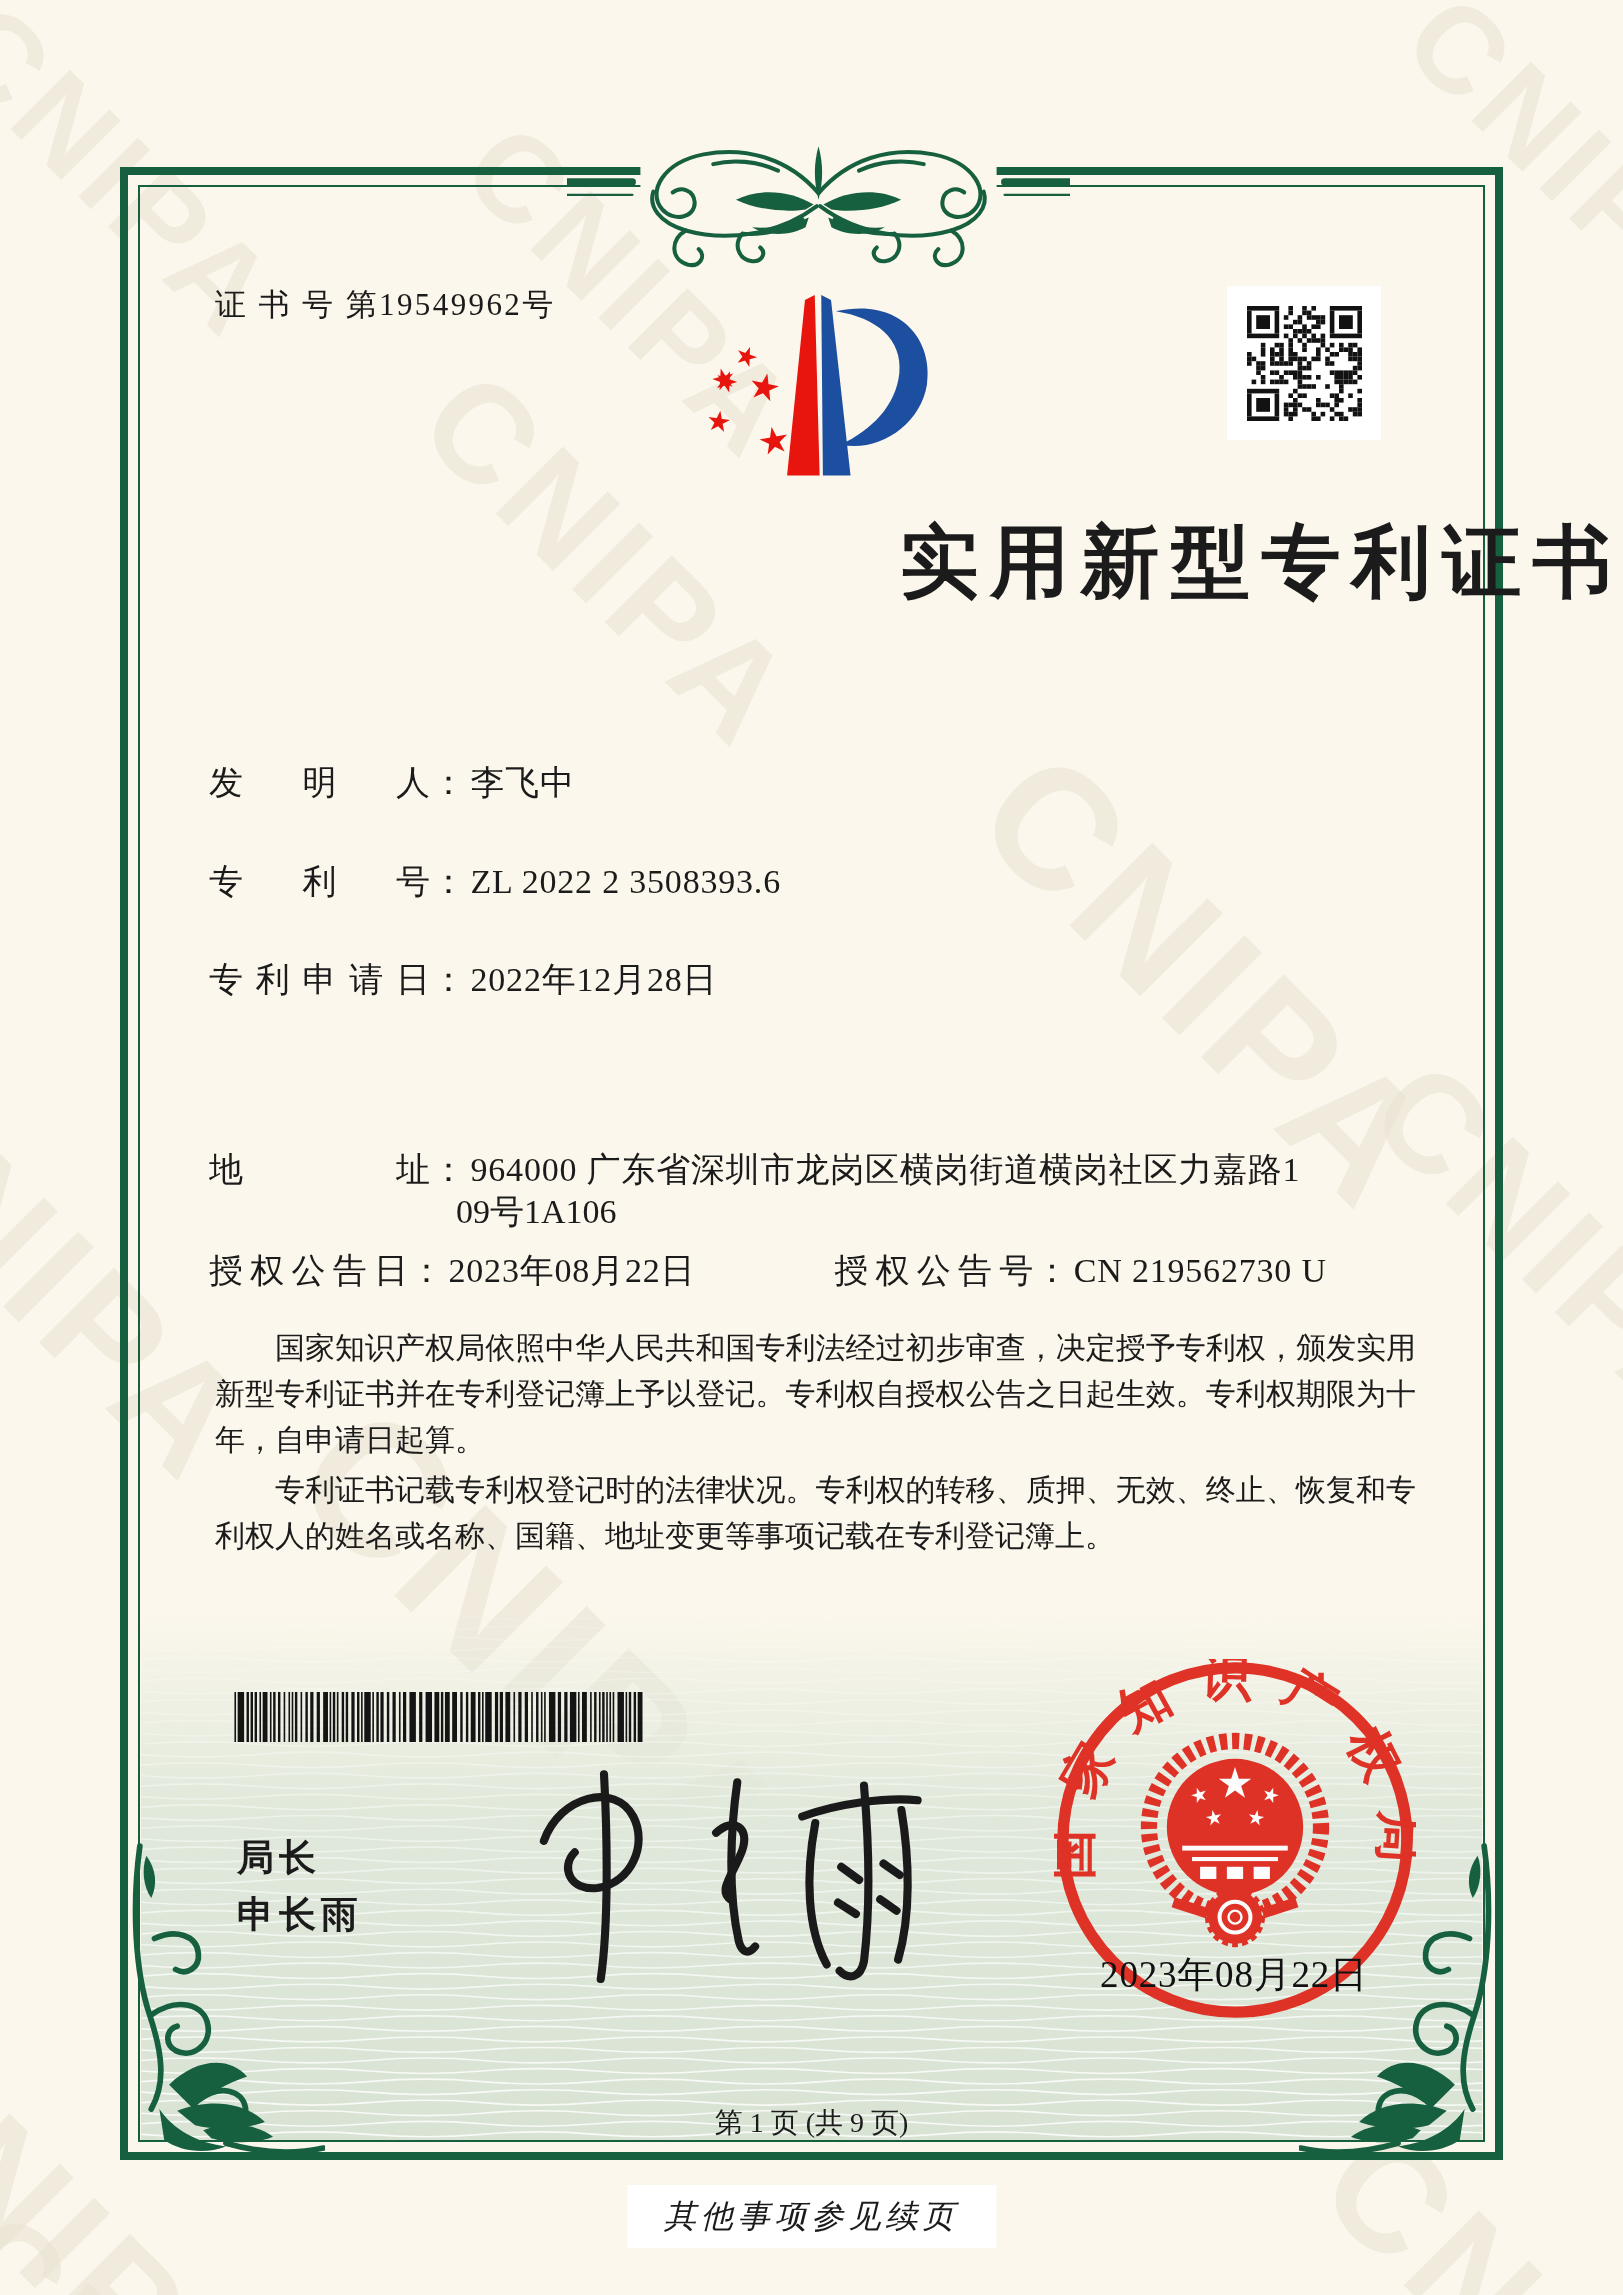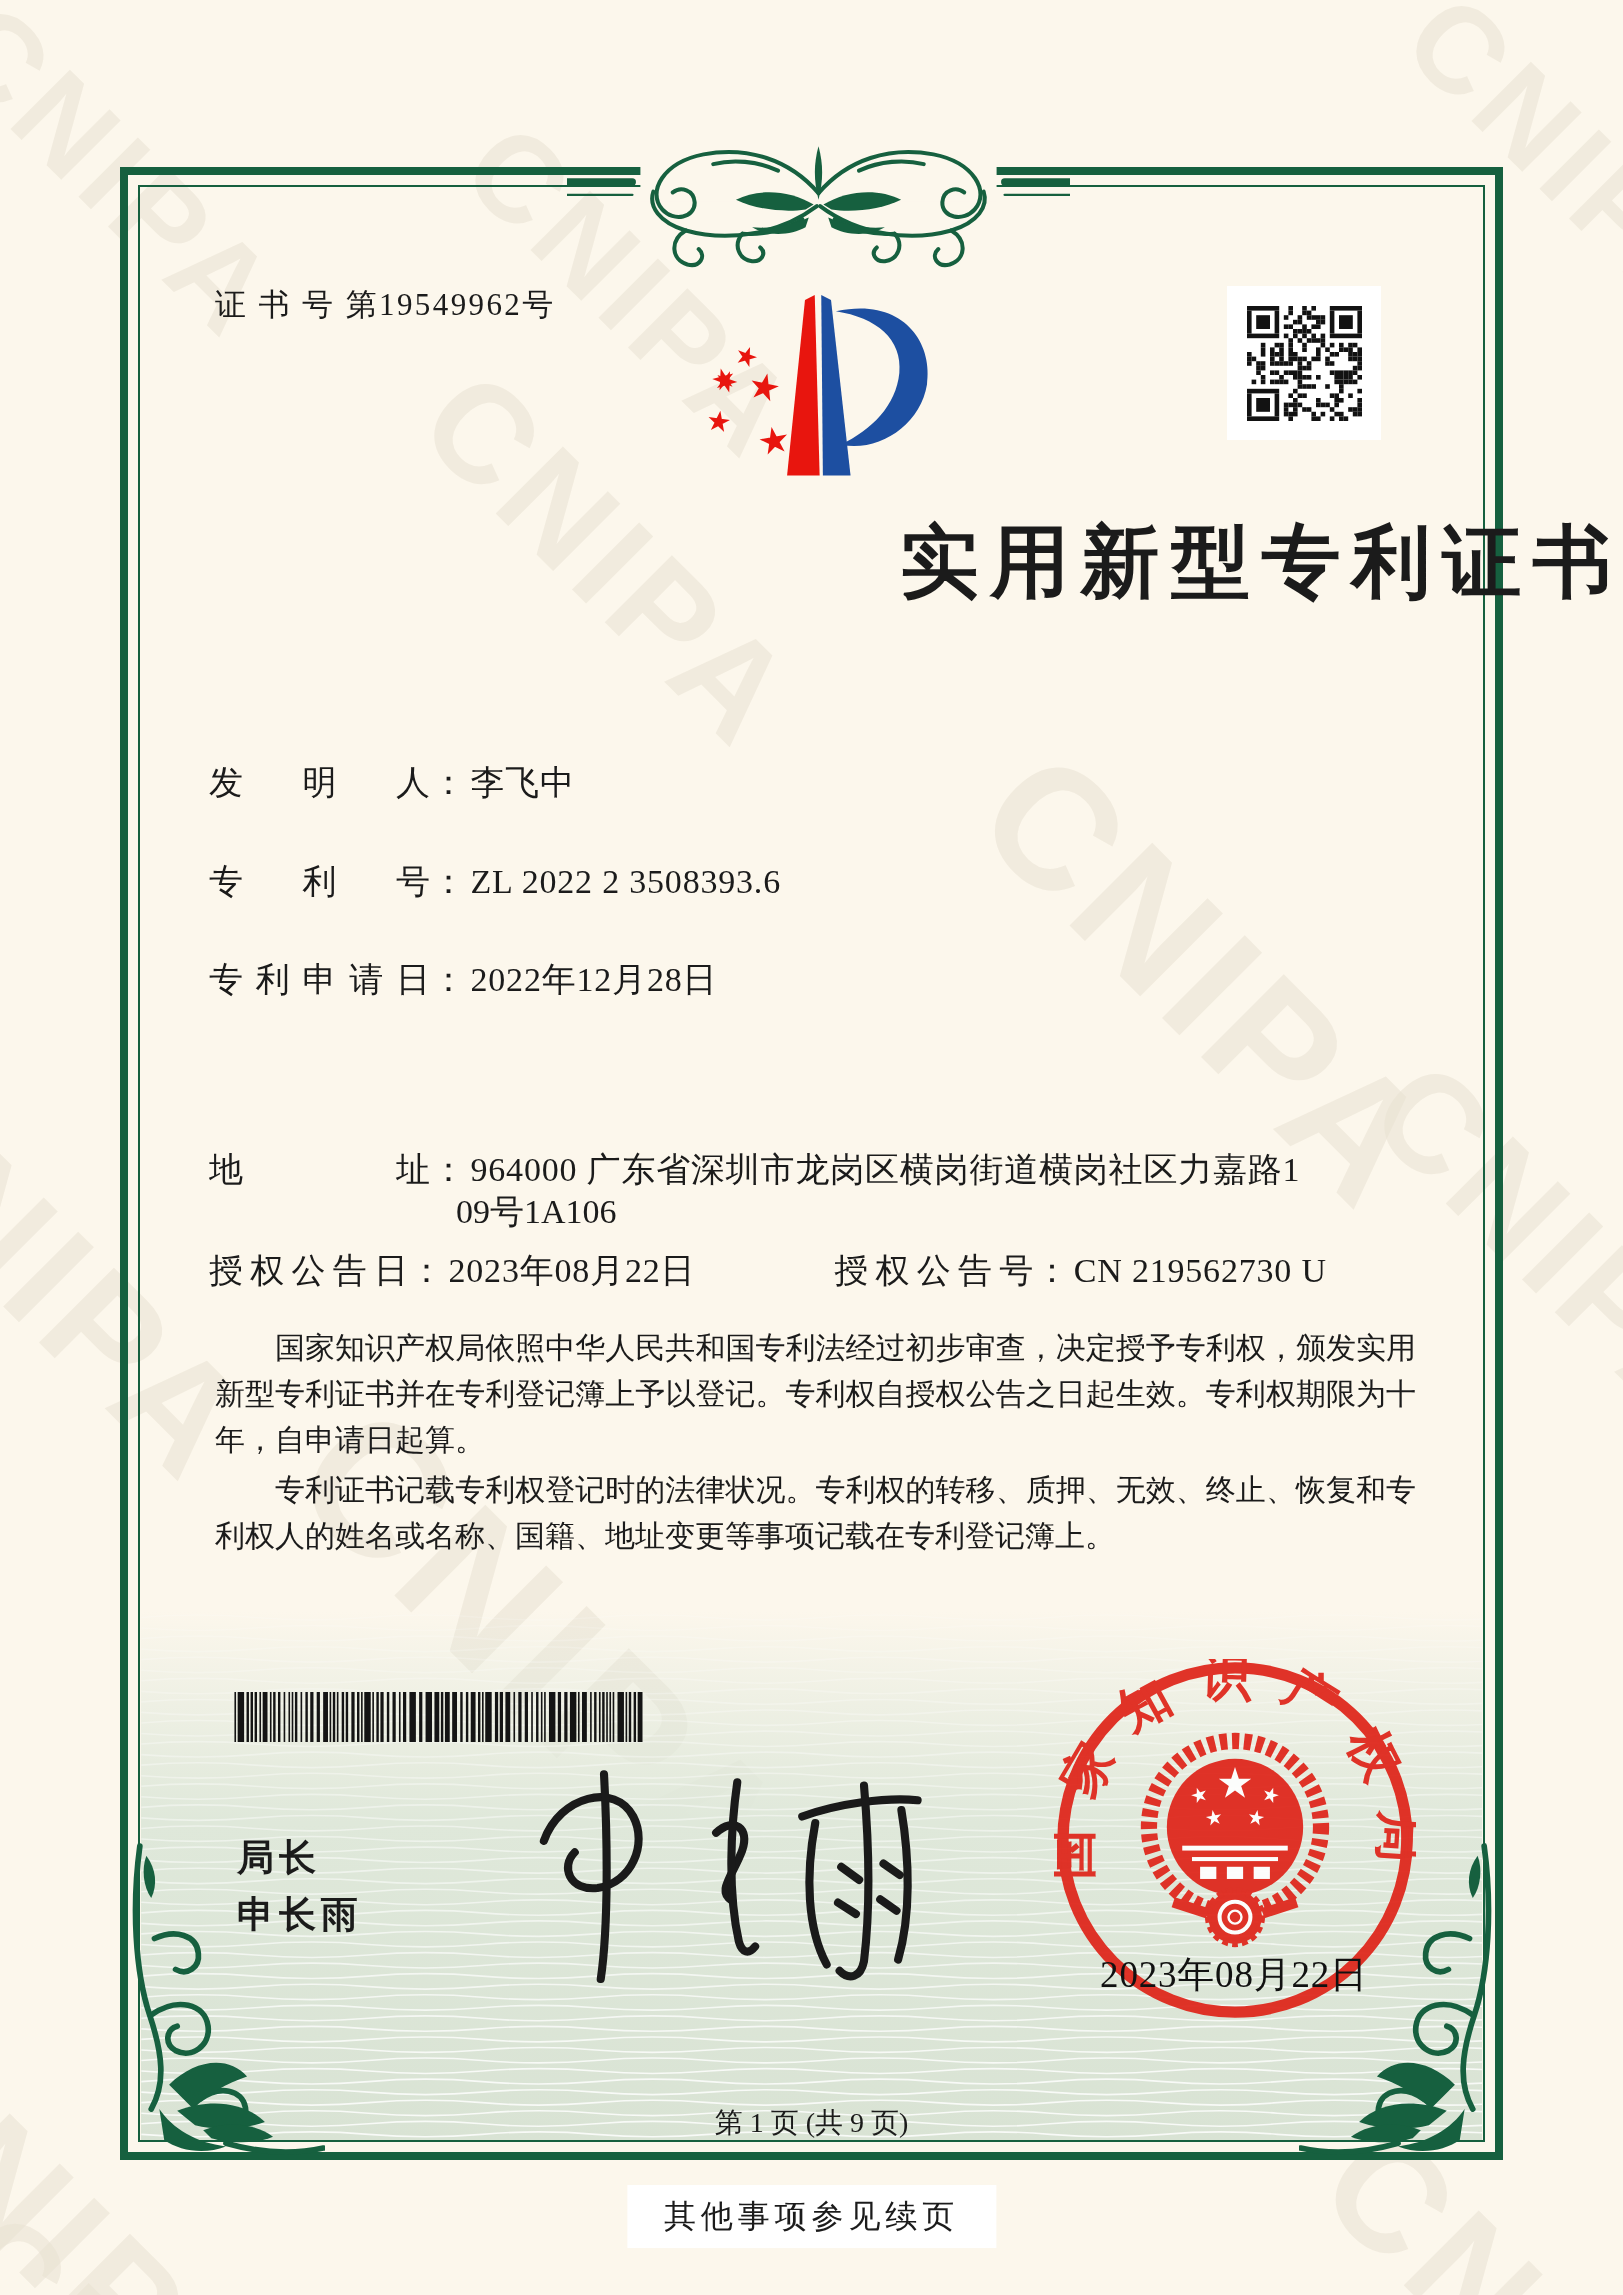--- a/index.html
+++ b/index.html
@@ -46,21 +46,21 @@
   .paras{position:absolute;left:215px;width:1201px;top:1325px;font-size:30px;line-height:46px;
       text-align:justify;z-index:4;}
   .paras p{margin:0;text-indent:2em;}
   .paras p + p{margin-top:4px;}
   .director-title{position:absolute;left:237px;top:1833px;font-size:37px;font-weight:700;
       font-family:"Liberation Sans","DejaVu Sans",sans-serif;letter-spacing:4.9px;z-index:4;}
   .director-name{position:absolute;left:237px;top:1890px;font-size:37px;font-weight:700;
       font-family:"Liberation Sans","DejaVu Sans",sans-serif;letter-spacing:4.9px;z-index:4;}
   .page-info{position:absolute;left:0;right:0;top:2104px;text-align:center;font-size:28px;z-index:4;}
   .cont-note{position:absolute;left:50%;top:2185px;transform:translateX(-50%);
-      background:#ffffff;padding:9.7px 37px;font-size:32px;letter-spacing:4.9px;z-index:4;}
+      background:#ffffff;padding:9.7px 37px;font-size:32px;letter-spacing:4.9px;z-index:4;font-style:italic;}
   
   .logo{position:absolute;left:696px;top:282px;z-index:4;}
   .qr{position:absolute;left:1227px;top:286px;width:154px;height:154px;background:#ffffff;z-index:4;}
   .qr svg{position:absolute;left:19.5px;top:19.5px;}
   .barcode{position:absolute;left:233px;top:1692px;z-index:4;}
   .signature{position:absolute;left:487px;top:1753px;z-index:4;}
   .seal{position:absolute;left:1054px;top:1659px;z-index:5;}
   .seal-date{position:absolute;left:1080px;top:1950px;width:308px;text-align:center;
       font-size:37px;color:#111;z-index:6;letter-spacing:0.8px;}
 </style>

